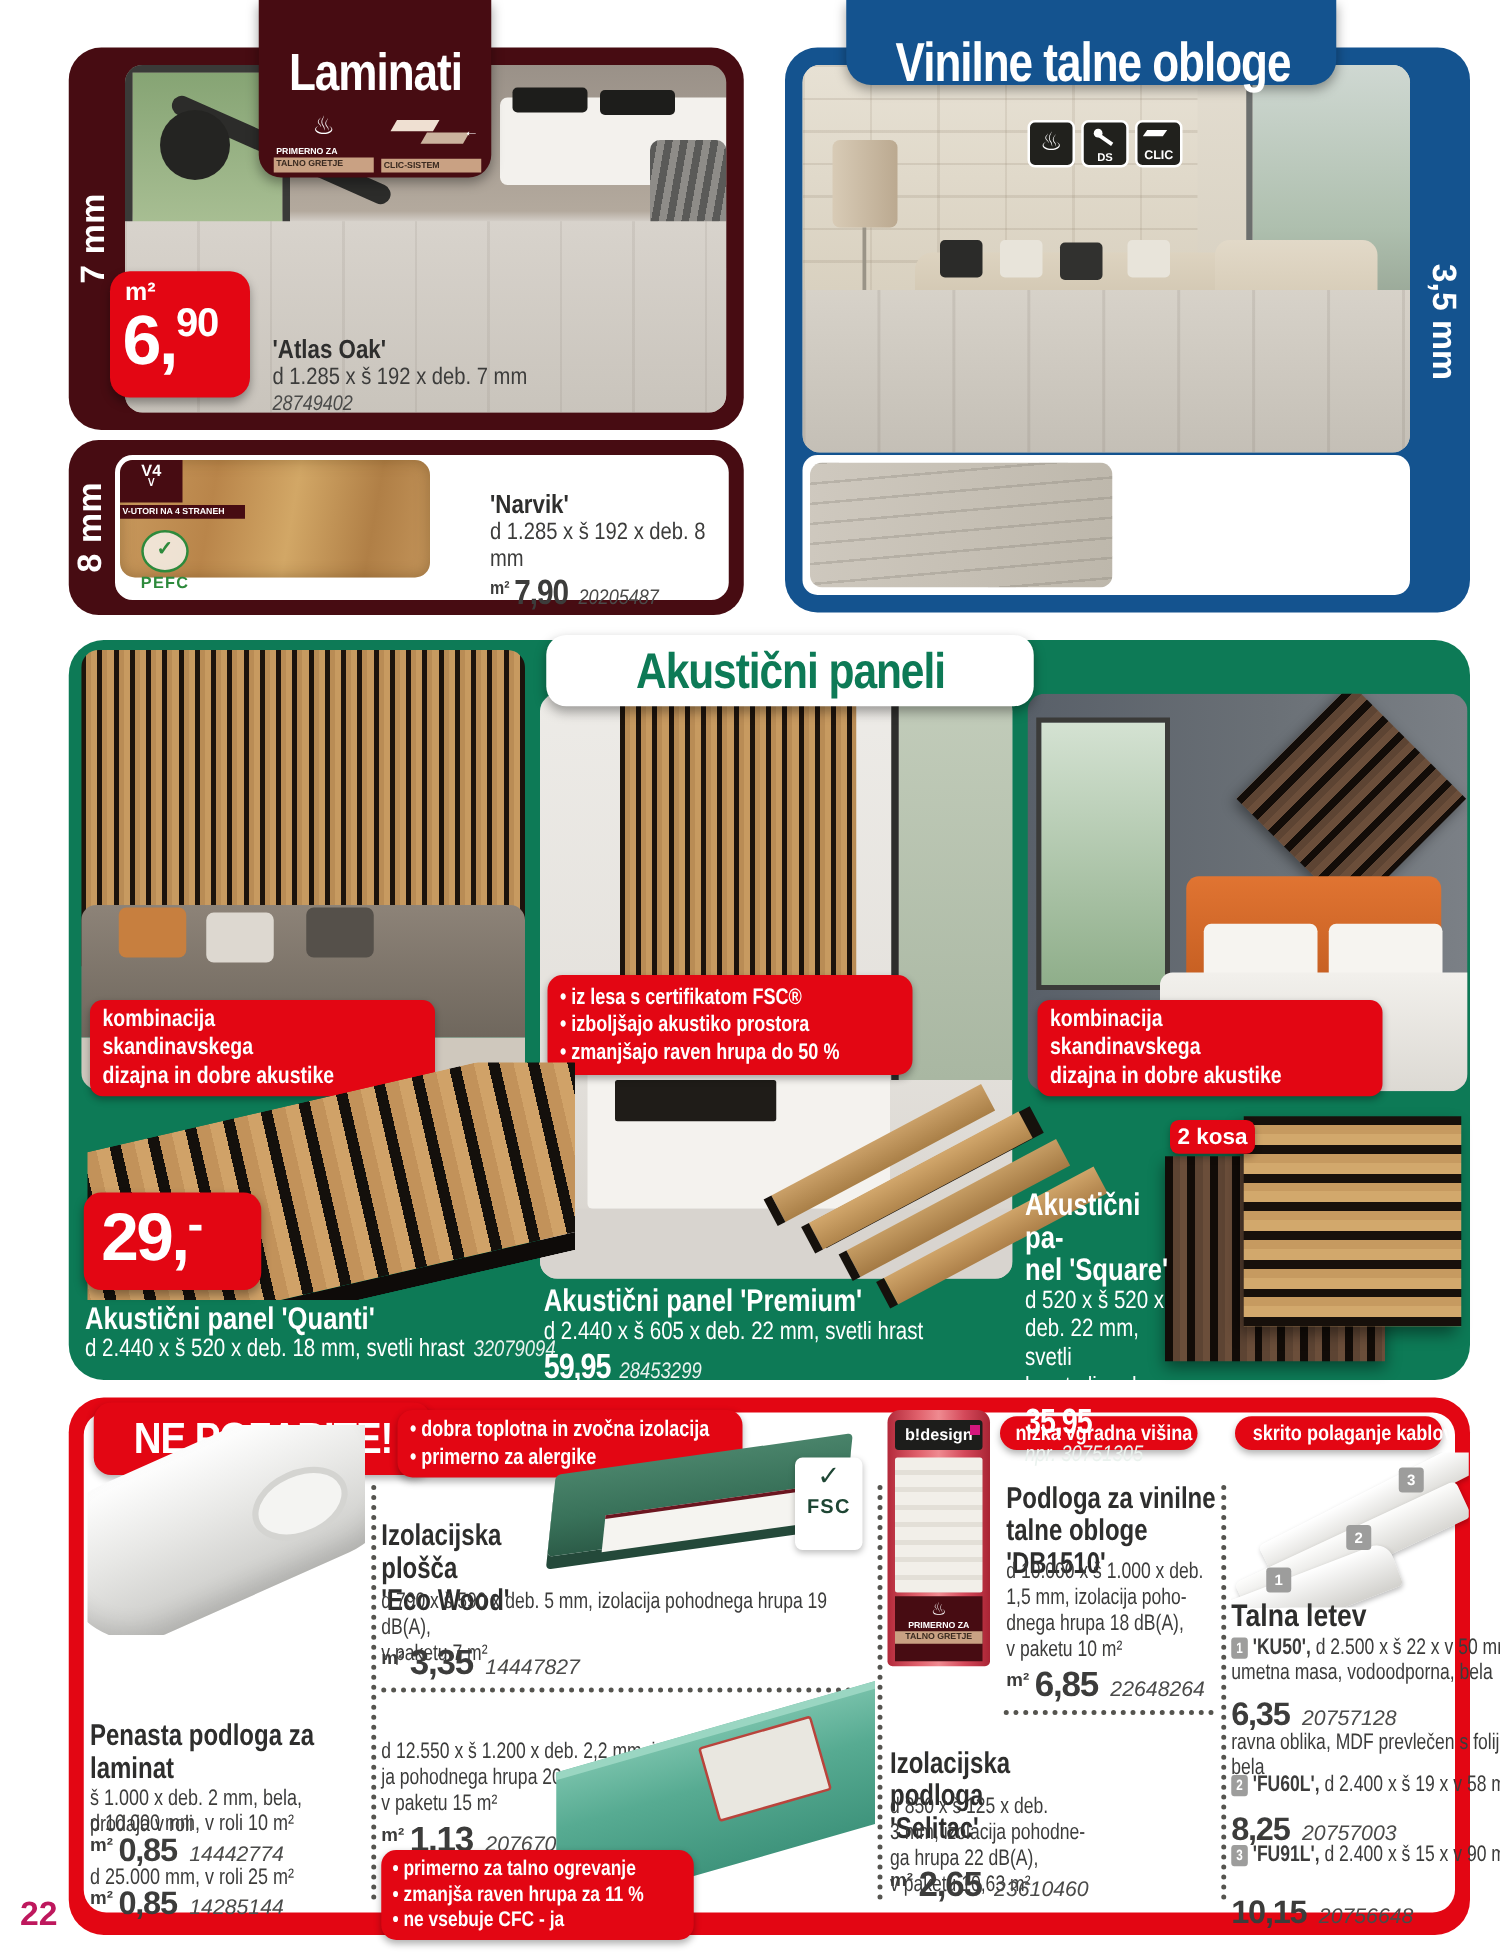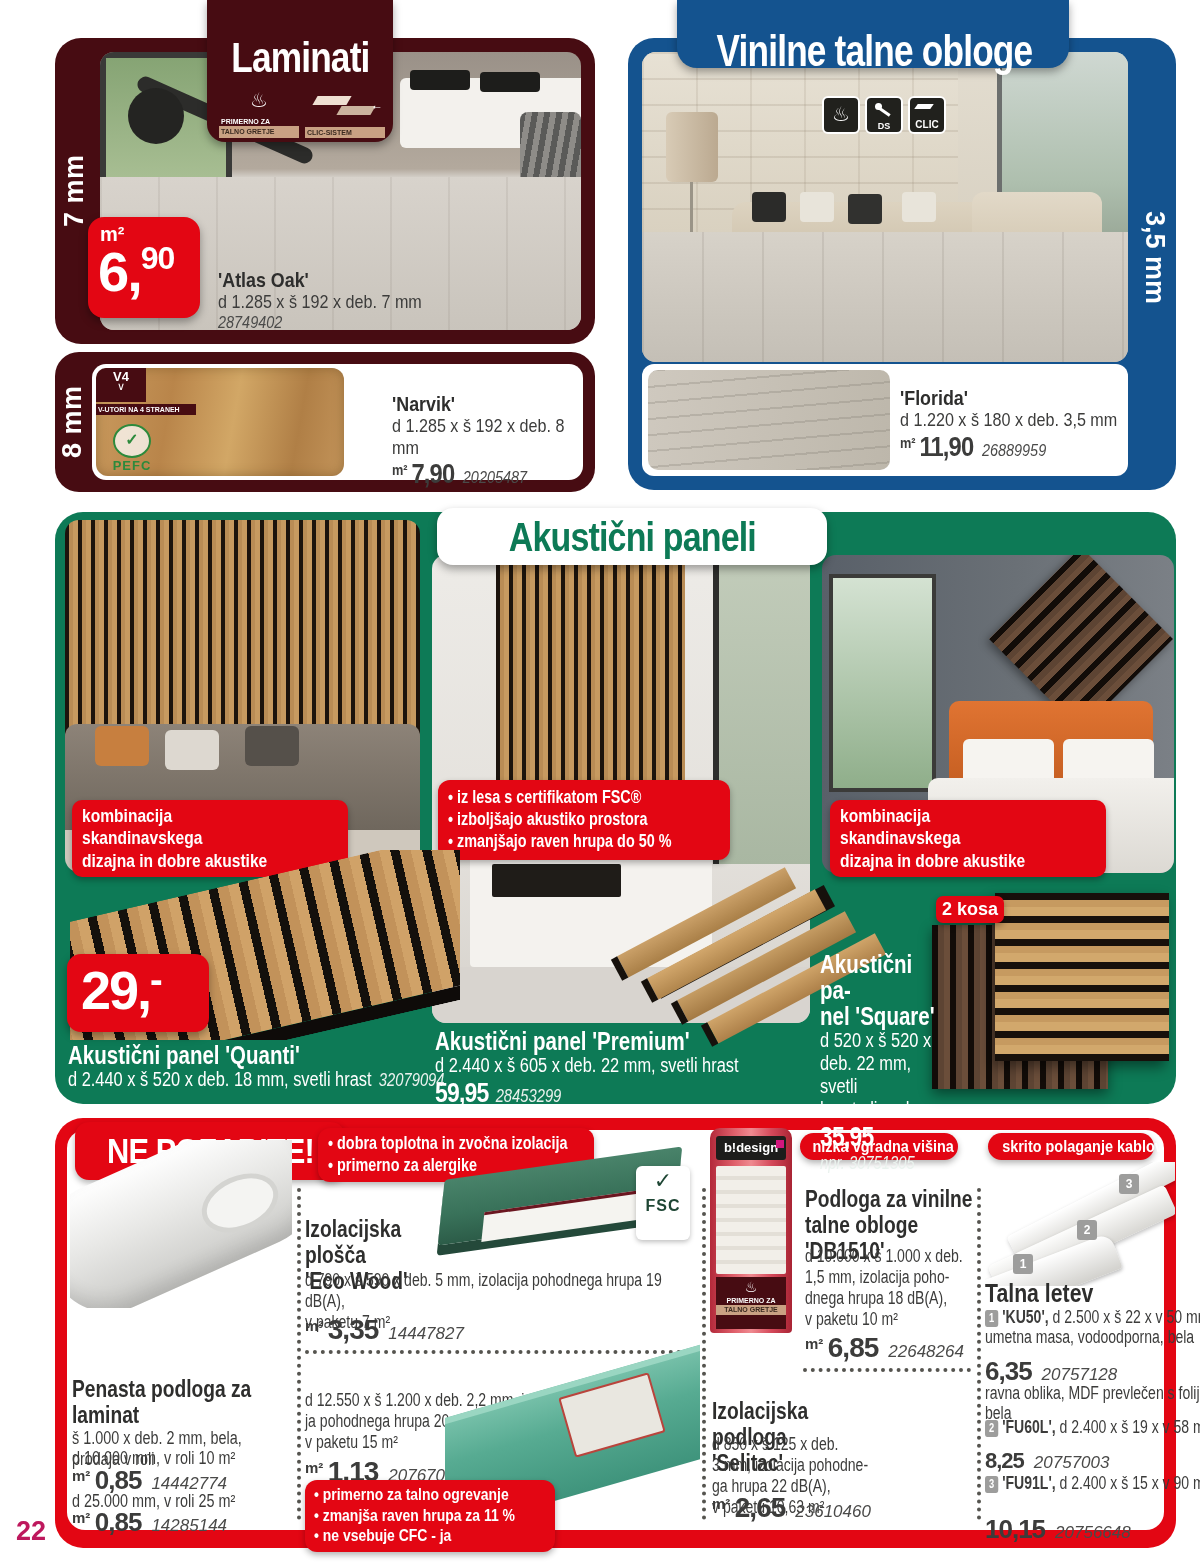--- a/index.html
+++ b/index.html
@@ -92,21 +92,21 @@
         <div class="abs" style="left:34px;top:18px;width:34px;height:9px;background:#cbb39e;transform:skewX(-30deg)"></div>
         <div class="abs" style="right:2px;top:10px;color:#fff;font-size:12px">←</div>
       </div>
       <div class="micro" style="height:8px"></div>
       <div class="micro" style="background:#c9a183;color:#3a2a20;padding:2px;margin-top:1px">CLIC-SISTEM</div>
     </div>
   </div>
 
   <div class="abs frame-maroon" style="left:55px;top:352px;width:540px;height:140px;border-radius:24px">
     <div class="abs" style="left:37px;top:12px;width:491px;height:116px;background:#fff;border-radius:14px">
-      <div class="abs wood" style="left:4px;top:4px;width:248px;height:108px;border-radius:12px;background-size:100% 100%;box-shadow:inset 0 0 12px rgba(90,60,20,.4)">
+      <div class="abs wood" style="left:4px;top:4px;width:248px;height:94px;border-radius:12px;background-size:100% 100%;box-shadow:inset 0 0 12px rgba(90,60,20,.4)">
         <div class="abs" style="left:0;top:0;width:50px;height:34px;background:#470c12;color:#fff;text-align:center;border-radius:10px 0 0 0">
           <span style="font-size:13px;font-weight:bold;line-height:1.1;display:block;padding-top:2px">V4</span>
           <span style="font-size:11px;line-height:.5;display:block">∨</span>
         </div>
         <div class="abs micro" style="left:0;top:36px;width:96px;background:#470c12;color:#fff;padding:2px">V-UTORI NA 4 STRANEH</div>
         <div class="abs" style="left:6px;top:56px;width:60px;text-align:center">
           <div style="width:34px;height:30px;margin:0 auto;border:2px solid #2d8a3c;border-radius:50%;color:#2d8a3c;font-size:16px;font-weight:bold;line-height:28px;background:rgba(255,255,255,.75)">✓</div>
           <div style="color:#2d8a3c;font-weight:bold;font-size:13px;letter-spacing:1px">PEFC</div>
         </div>
       </div>
@@ -141,27 +141,20 @@
         </div>
         <div style="width:34px;height:34px;background:#21211d;border:2px solid #fff;border-radius:6px;color:#fff;text-align:center;position:relative">
           <div class="abs" style="left:6px;top:6px;width:16px;height:5px;background:#fff;transform:skewX(-35deg)"></div>
           <div class="abs micro" style="left:0;bottom:2px;width:100%;color:#fff;font-size:10px">CLIC</div>
         </div>
       </div>
     </div>
 
     <div class="abs" style="left:14px;top:326px;width:486px;height:112px;background:#fff;border-radius:12px">
       <div class="abs" style="left:6px;top:6px;width:242px;height:100px;border-radius:10px;background:repeating-linear-gradient(175deg,rgba(120,115,105,.25) 0 2px,rgba(0,0,0,0) 2px 16px),linear-gradient(100deg,#cfc9bf,#bdb7ab)"></div>
-      <div class="abs" style="left:258px;top:22px;width:225px">
-        <div class="cond85" style="width:118%">
-          <span class="name">'Florida'</span><br>
-          <span class="dims">d 1.220 x š 180 x deb. 3,5 mm</span><br>
-          <span class="pline"><span class="punit">m²</span> <span class="pval">11,90</span><span class="pcode">26889959</span></span>
-        </div>
-      </div>
     </div>
     <div class="abs vlabel-r" style="right:6px;top:120px;height:200px;width:40px">3,5 mm</div>
   </div>
 
   <div class="abs tab" style="left:677px;top:0;width:392px;height:68px;background:#14538f;border-radius:0 0 20px 20px">
     <div class="abs" style="left:0;top:26px;width:100%;text-align:center;color:#fff;font-weight:bold;font-size:44px;letter-spacing:-1px"><span class="condc" style="transform:scaleX(.8)">Vinilne talne obloge</span></div>
   </div>
 
   <div class="abs" style="left:55px;top:512px;width:1121px;height:592px;background:#0d7a56;border-radius:28px">
 
@@ -370,21 +363,21 @@
         <span class="chip">1</span> <span class="bold">'KU50',</span><span> d 2.500 x š 22 x v 50 mm, umetna masa, vodoodporna, bela</span>
       </div>
     </div>
     <div class="abs pline" style="left:930px;top:238px"><span class="pval" style="font-size:26px">6,35</span><span class="pcode">20757128</span></div>
     <div class="abs bdesc" style="left:930px;top:266px;width:232px;line-height:1.1"><span class="condc" style="transform:scaleX(.78);transform-origin:0 0;width:128%;white-space:normal;display:inline-block">ravna oblika, MDF prevlečen s folijo, bela</span></div>
     <div class="abs bdesc" style="left:930px;top:300px;width:232px;line-height:1.1">
       <div class="condc" style="transform:scaleX(.78);transform-origin:0 0;width:128%;white-space:normal">
         <span class="chip">2</span> <span class="bold">'FU60L',</span><span> d 2.400 x š 19 x v 58 mm</span>
       </div>
     </div>
-    <div class="abs pline" style="left:930px;top:330px"><span class="pval" style="font-size:22px">8,25</span><span class="pcode">20757003</span></div>
+    <div class="abs pline" style="left:930px;top:330px"><span class="pval" style="font-size:26px">8,25</span><span class="pcode">20757003</span></div>
     <div class="abs bdesc" style="left:930px;top:356px;width:232px;line-height:1.1">
       <div class="condc" style="transform:scaleX(.78);transform-origin:0 0;width:128%;white-space:normal">
         <span class="chip">3</span> <span class="bold">'FU91L',</span><span> d 2.400 x š 15 x v 90 mm</span>
       </div>
     </div>
     <div class="abs pline" style="left:930px;top:396px"><span class="pval" style="font-size:26px">10,15</span><span class="pcode">20756648</span></div>
   </div>
 
   <div class="abs" style="left:16px;top:1516px;font-weight:bold;font-size:27px;color:#be185d">22</div>
 </div>

